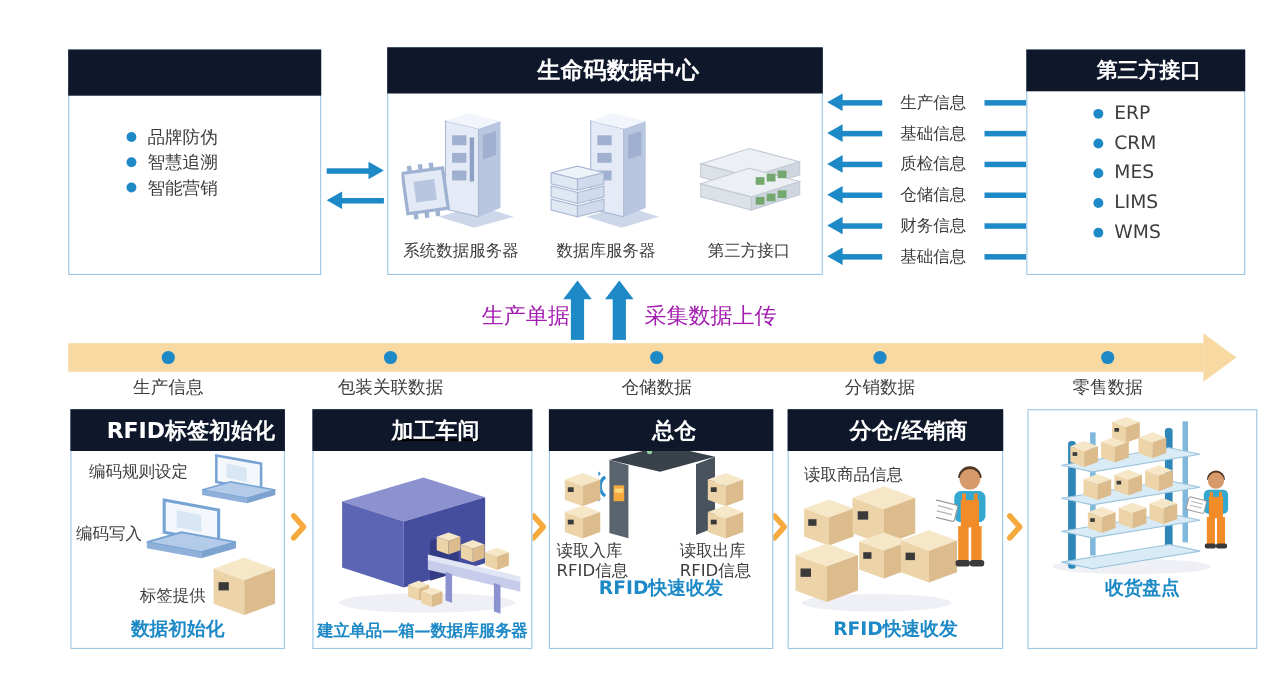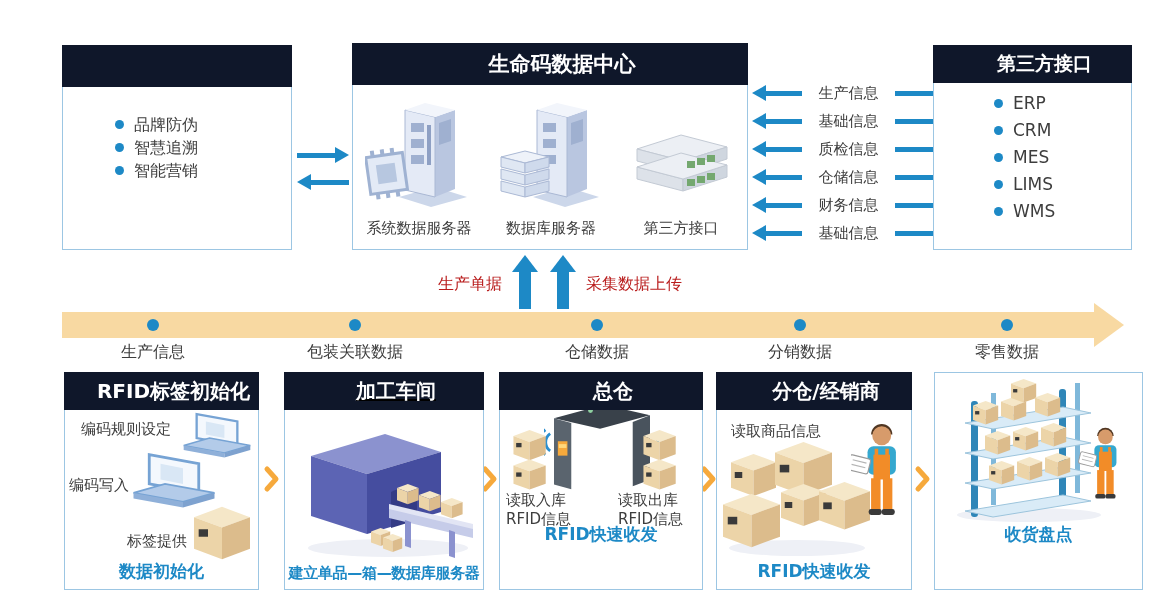--- a/index.html
+++ b/index.html
@@ -73,21 +73,21 @@
   #thirdparty-box .panel-header { height: 38px; font-size: 19px; }
   #thirdparty-box .bullet-list { margin-top: 7px; padding-left: 60px; }
   #thirdparty-box .bullet-item { font-size: 17px; line-height: 27px; }
 
   
   .up-arrow { position: absolute; width: 26px; height: 54px; }
   .up-arrow .shaft { position: absolute; left: 7px; top: 16px; width: 12px; height: 38px; background: #1d89c6; }
   .up-arrow .head  { position: absolute; left: 0; top: 0; width: 0; height: 0;
                      border-left: 13px solid transparent; border-right: 13px solid transparent;
                      border-bottom: 17px solid #1d89c6; }
-  .upload-label { position: absolute; font-size: 16px; color: #b91c1c; white-space: nowrap; }
+  .upload-label { position: absolute; font-size: 20px; color: #a21caf; white-space: nowrap; }
 
   
   #timeline-bar { left: 62px; top: 312px; width: 1032px; height: 26px; background: #f8d9a2; }
   #timeline-head { left: 1094px; top: 303px; width: 0; height: 0;
                    border-top: 22px solid transparent; border-bottom: 22px solid transparent;
                    border-left: 30px solid #f8d9a2; }
   .timeline-dot { position: absolute; top: 319px; width: 12px; height: 12px;
                   border-radius: 50%; background: #1d89c6; }
   .timeline-label { position: absolute; top: 342px; width: 140px; text-align: center;
                     font-size: 16px; color: #3d3d3d; }

